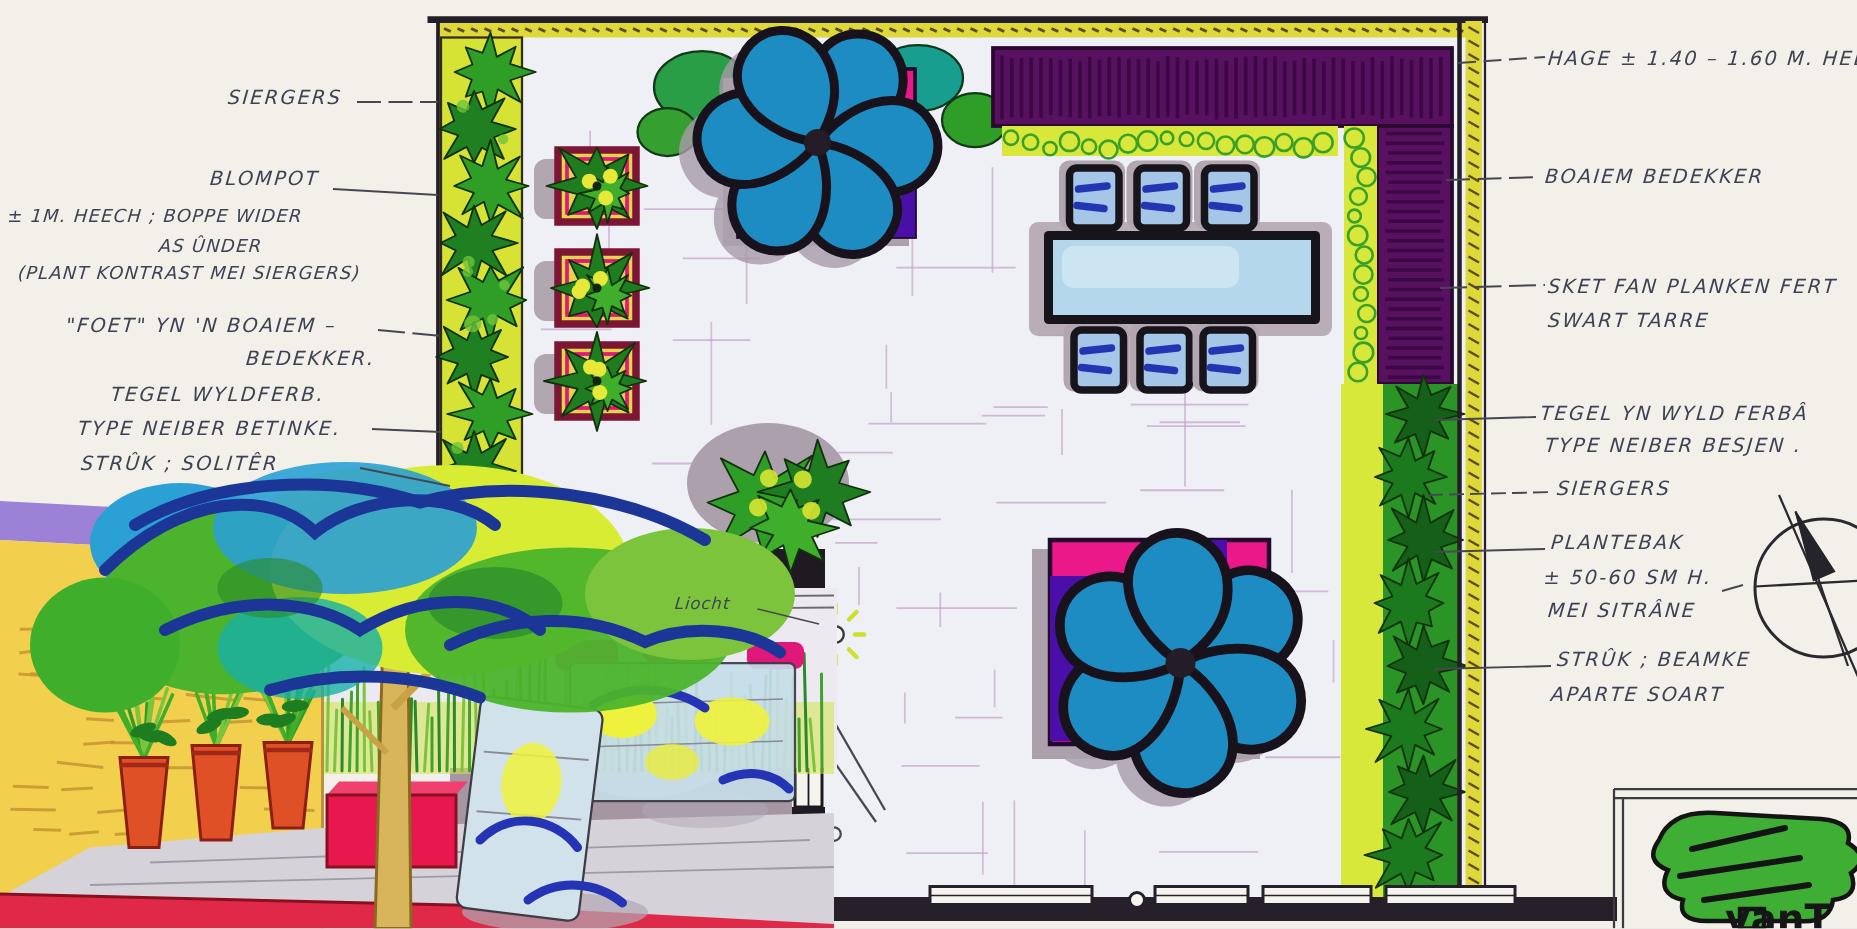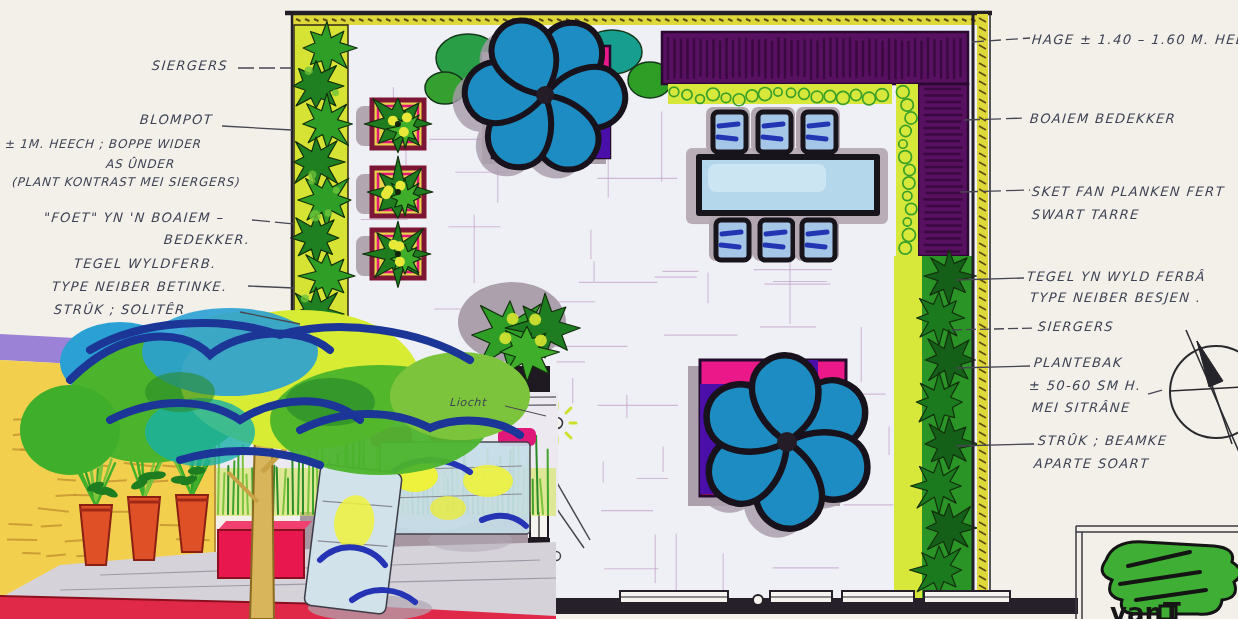--- a/index.html
+++ b/index.html
@@ -3,21 +3,21 @@
 <meta charset="utf-8">
 <style>
   html,body{margin:0;padding:0;background:#e8e4de}
   #sheet{position:relative;width:1238px;height:619px;background:#f3f0ea;overflow:hidden;
          font-family:"DejaVu Sans",sans-serif}
   #plan-svg{position:absolute;left:0;top:0;width:1238px;height:619px}
   .anno{position:absolute;font-style:italic;color:#3e4354;letter-spacing:1.4px;
         font-size:13px;white-space:nowrap;transform:skewX(-5deg);font-weight:500}
   .anno.sm{font-size:12px;letter-spacing:0.8px}
   .anno.xs{font-size:11px;letter-spacing:0.6px}
-  .logo-clip{position:absolute;left:1110px;top:600px;width:88px;height:19px;overflow:hidden}
+  .logo-clip{position:absolute;left:1150px;top:600px;width:88px;height:19px;overflow:hidden}
   .logo-text{font-weight:bold;color:#161616;font-size:26px;letter-spacing:0;
              font-family:"DejaVu Sans",sans-serif;line-height:26px}
 </style>
 </head>
 <body>
 
 <div id="sheet">
 
 <svg id="plan-svg" viewBox="0 0 1238 619">
   <defs>

